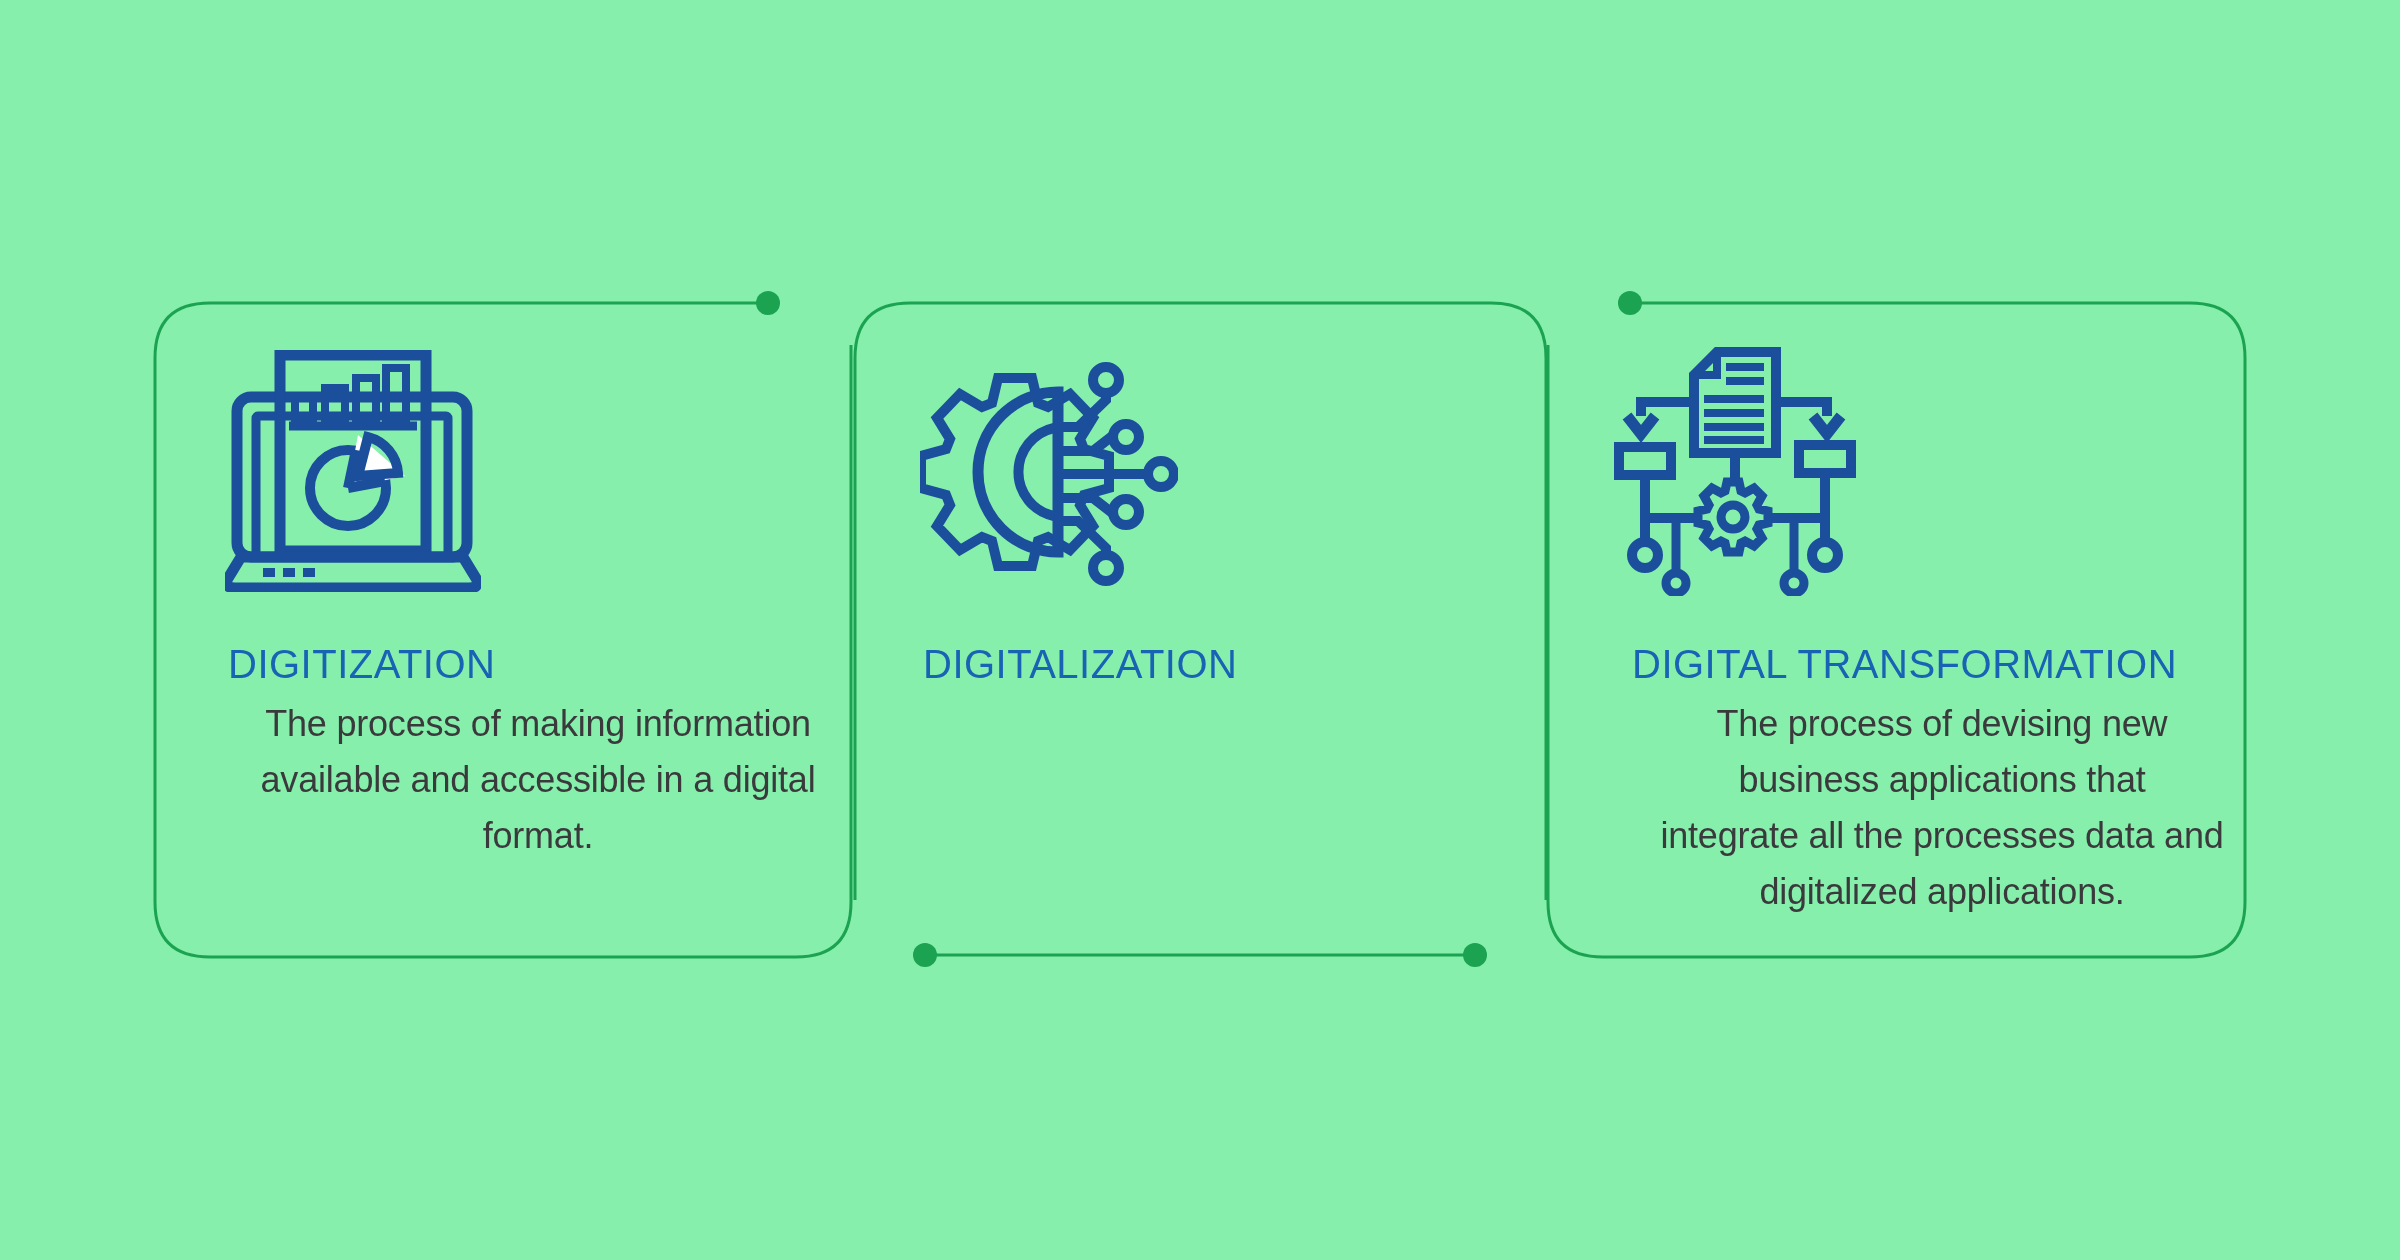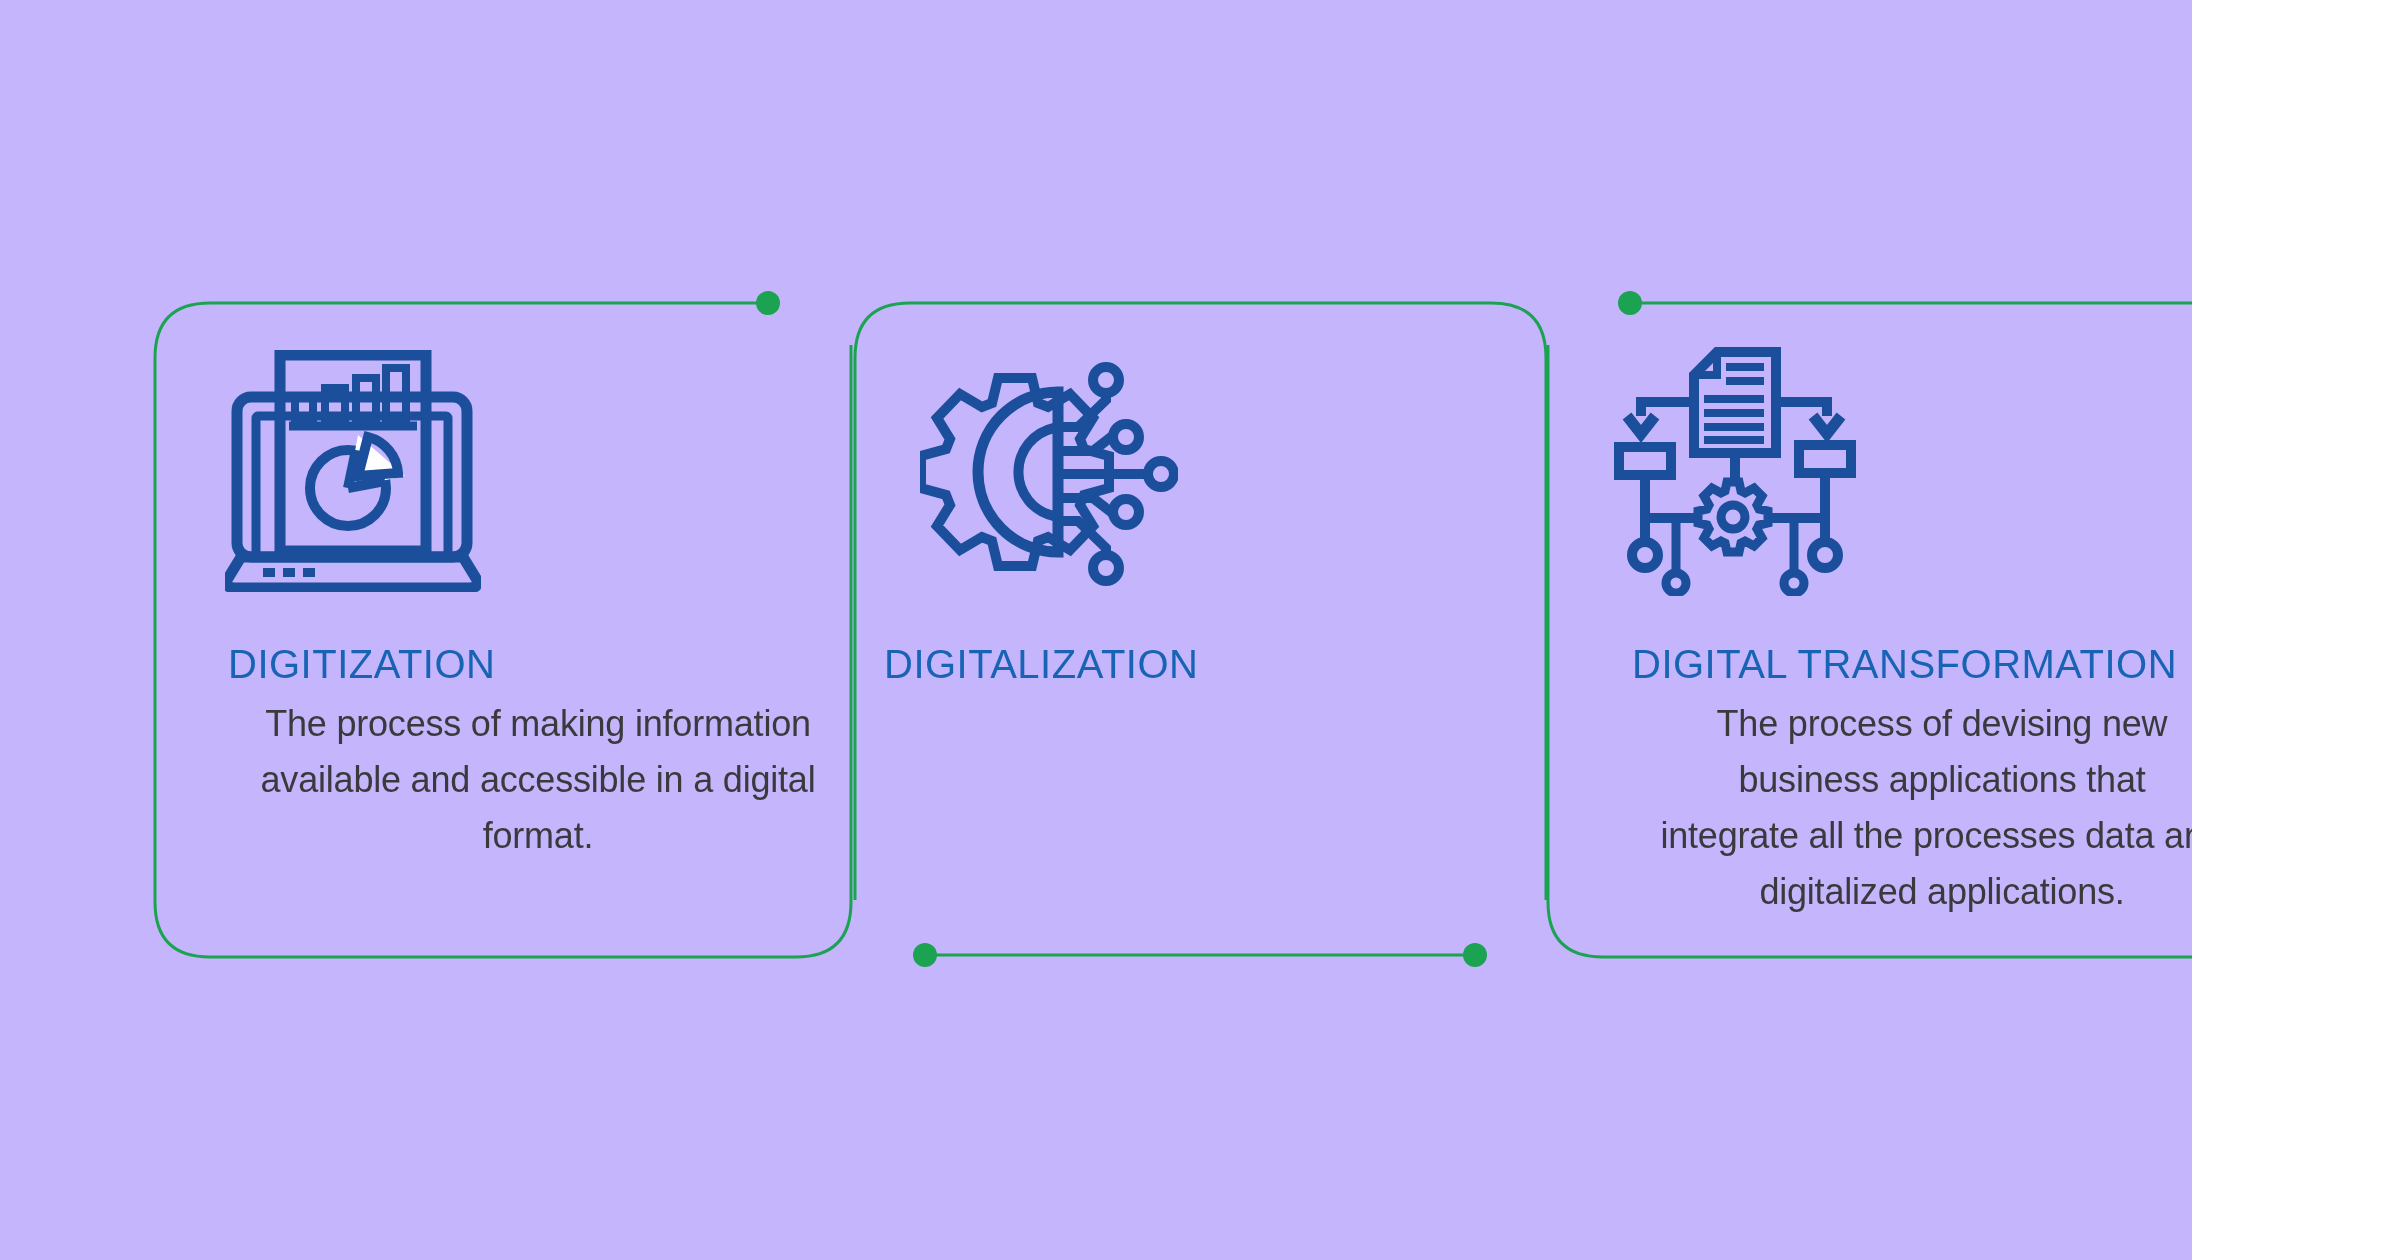--- a/index.html
+++ b/index.html
@@ -1,19 +1,19 @@
 <!DOCTYPE html>
 <html><head>
 <meta charset="utf-8">
 <style>
   html,body{margin:0;padding:0;background:#ffffff;}
   .page{
     position:relative;
-    width:2192px;height:1260px;
-    background:#c4b5fd;
+    width:2400px;height:1260px;
+    background:#86efac;
     overflow:hidden;
     font-family:"Liberation Sans", sans-serif;
     text-decoration:underline;
   }
   .borders-layer{position:absolute;left:0;top:0;width:2400px;height:1260px;}
   .card-content{position:absolute;}
   .icon-box{position:absolute;}
   .card-text{position:absolute;width:620px;}
   .card-title{
     margin:0;
@@ -114,21 +114,21 @@
         <path class="blue-stroke" stroke-width="10" d="M 138 101 H 173 L 191 87 H 193"></path>
         <circle class="blue-stroke" stroke-width="10" cx="206" cy="87" r="13"></circle>
         <path class="blue-stroke" stroke-width="10" d="M 138 124 H 228"></path>
         <circle class="blue-stroke" stroke-width="10" cx="241" cy="124" r="13"></circle>
         <path class="blue-stroke" stroke-width="10" d="M 138 148 H 173 L 191 162 H 193"></path>
         <circle class="blue-stroke" stroke-width="10" cx="206" cy="162" r="13"></circle>
         <path class="blue-stroke" stroke-width="10" d="M 138 171 H 158 L 186 198 V 204"></path>
         <circle class="blue-stroke" stroke-width="10" cx="186" cy="218" r="13"></circle>
       </svg>
     </div>
-    <div class="card-text" style="left:884px;top:640px;">
+    <div class="card-text" style="left:923px;top:640px;">
       <h2 class="card-title">DIGITALIZATION</h2>
     </div>
   </div>
 
   <div class="card-content">
     <div class="icon-box" style="left:1613px;top:344px;width:245px;height:252px;">
       <svg width="245" height="252" viewBox="0 0 245 252" xmlns="http://www.w3.org/2000/svg">
 
         <path class="blue-stroke" stroke-width="10" d="M 81 58 H 28 V 72"></path>
         <path class="blue-stroke" stroke-width="10" d="M 163 58 H 214 V 72"></path>

